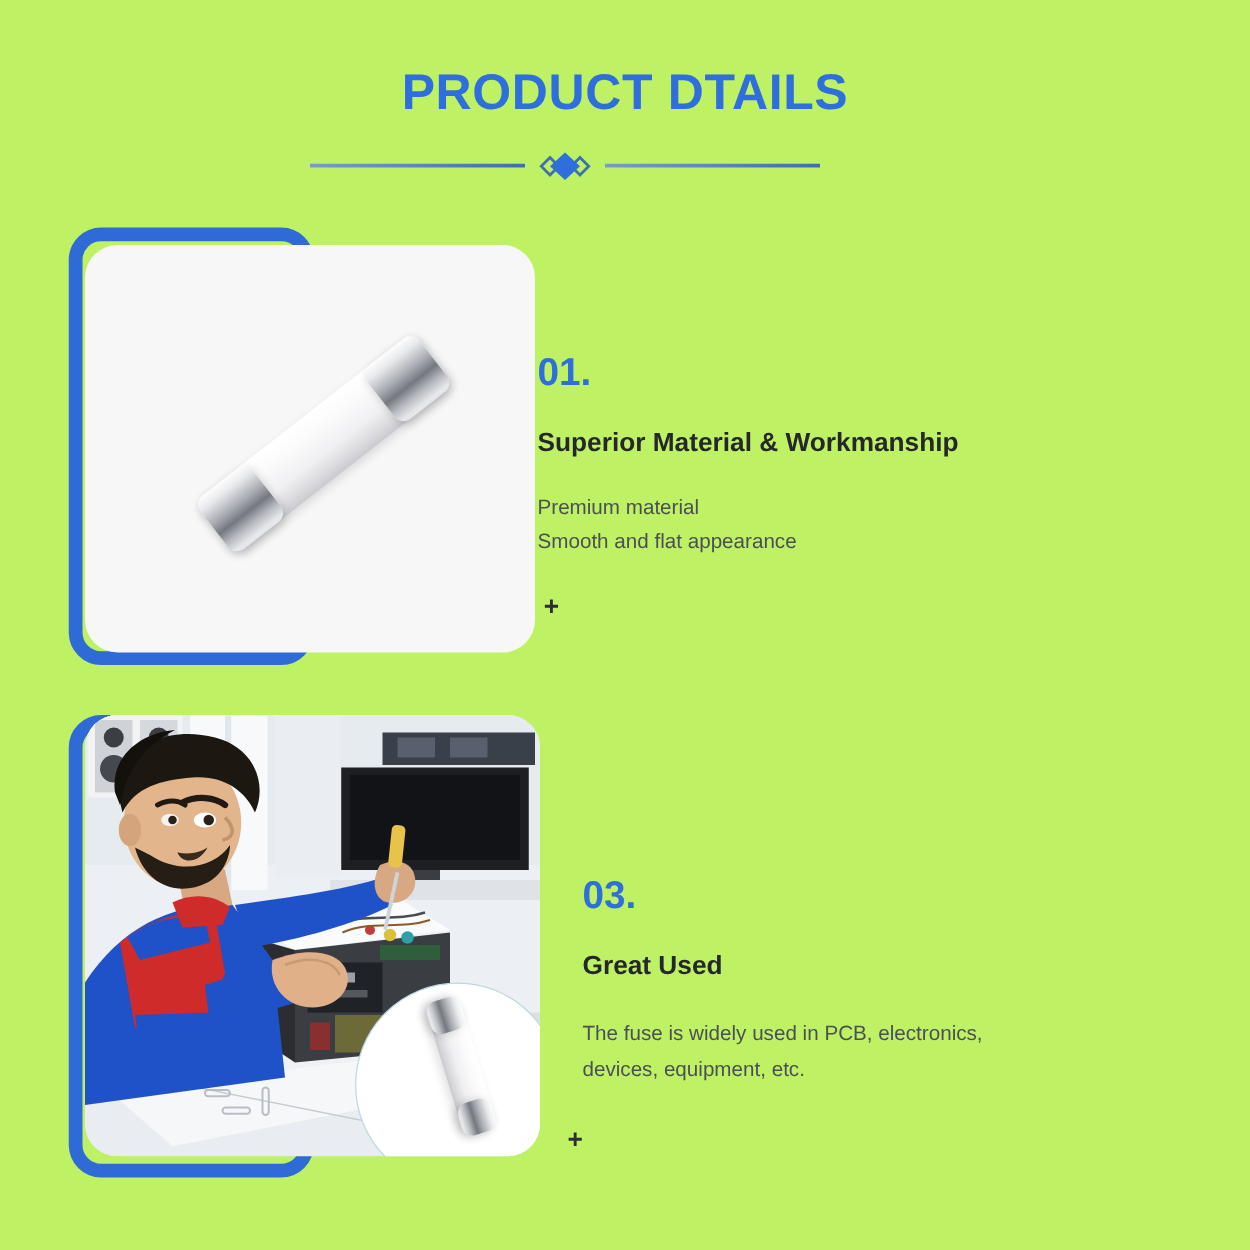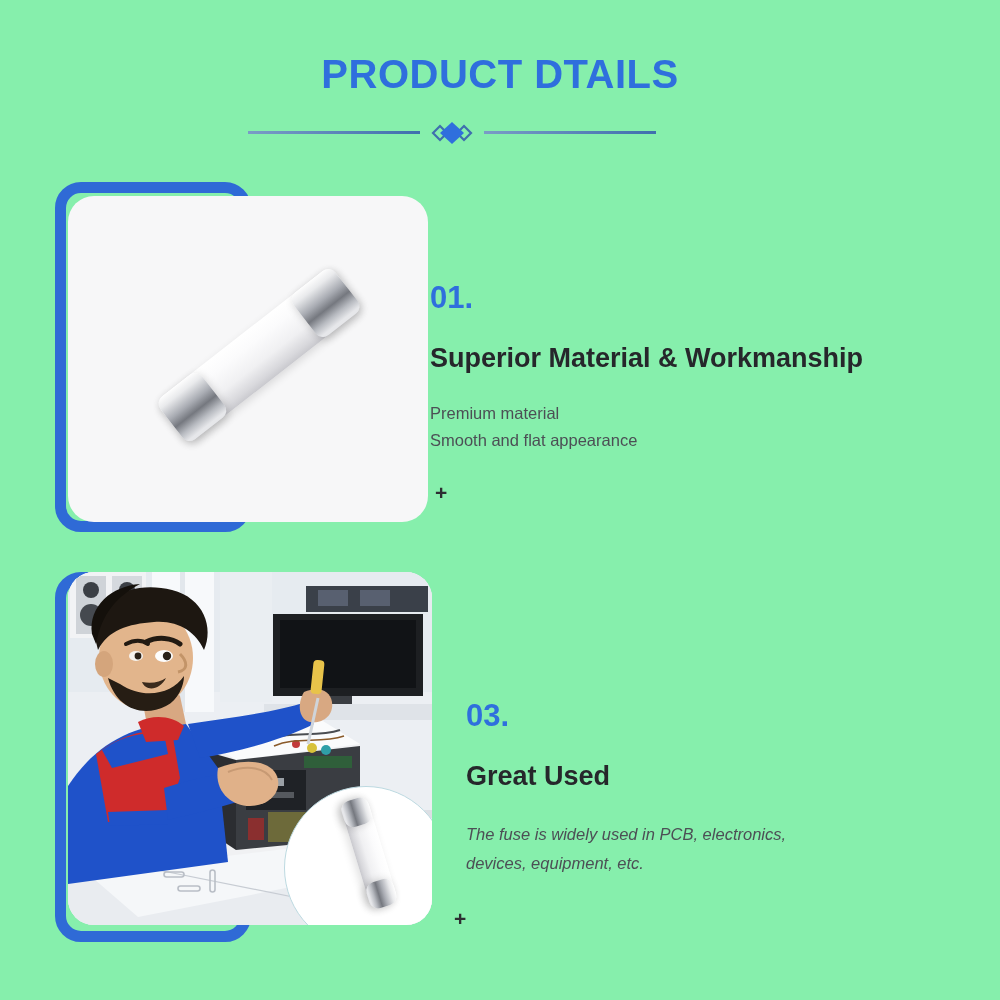--- a/index.html
+++ b/index.html
@@ -2,21 +2,21 @@
 <html><head>
 <meta charset="utf-8">
 <style>
   * { margin:0; padding:0; box-sizing:border-box; }
   html, body {
     width:1000px; height:1000px;
     background:#ffffff;
     font-family:"Liberation Sans", sans-serif;
     overflow:hidden;
   }
-  .page { position:relative; width:1000px; height:1000px; background:#86efac; }
+  .page { position:relative; width:1000px; height:1000px; background:#bef264; }
 
   
   .header-title {
     position:absolute; left:0; top:52px; width:1000px;
     text-align:center;
     font-size:40px; font-weight:bold; letter-spacing:0.5px;
     color:#2f6fdd;
     font-family:"Liberation Sans", sans-serif;
   }
   .divider {
@@ -76,21 +76,21 @@
     overflow:hidden;
   }
 
   
   .txt { position:absolute; }
   .num {
     font-size:31px; font-weight:bold; color:#2f6fdd;
     font-family:"Liberation Sans", sans-serif; line-height:1;margin-top:42px;
   }
   .heading {
-    font-size:27px; font-weight:bold; color:#26272b;
+    font-size:21px; font-weight:bold; color:#26272b;
     font-family:"Liberation Sans", sans-serif; line-height:1.15;
     white-space:nowrap;
   }
   .bodyline {
     font-size:16.5px; color:#4c4f55;
     font-family:"Liberation Sans", sans-serif;
     line-height:27px; white-space:nowrap;
   }
   .plus {
     font-size:21px; font-weight:bold; color:#2d2e32;
@@ -250,21 +250,21 @@
           <div class="body"></div>
           <div class="cap l"></div>
           <div class="cap r"></div>
         </div>
       </div>
     </div>
 
     <div class="txt" style="left:466px; top:658px; width:500px;">
       <div class="num">03.</div>
       <div class="heading" style="margin-top:30px;">Great Used</div>
-      <div style="margin-top:28px;font-style:italic;">
+      <div style="margin-top:28px;">
         <div class="bodyline" style="line-height:29px;">The fuse is widely used in PCB, electronics,</div>
         <div class="bodyline" style="line-height:29px;">devices, equipment, etc.</div>
       </div>
       <div class="plus" style="margin-top:30px; margin-left:-12px;">+</div>
     </div>
   </div>
 
 </div>
 
 </body></html>

